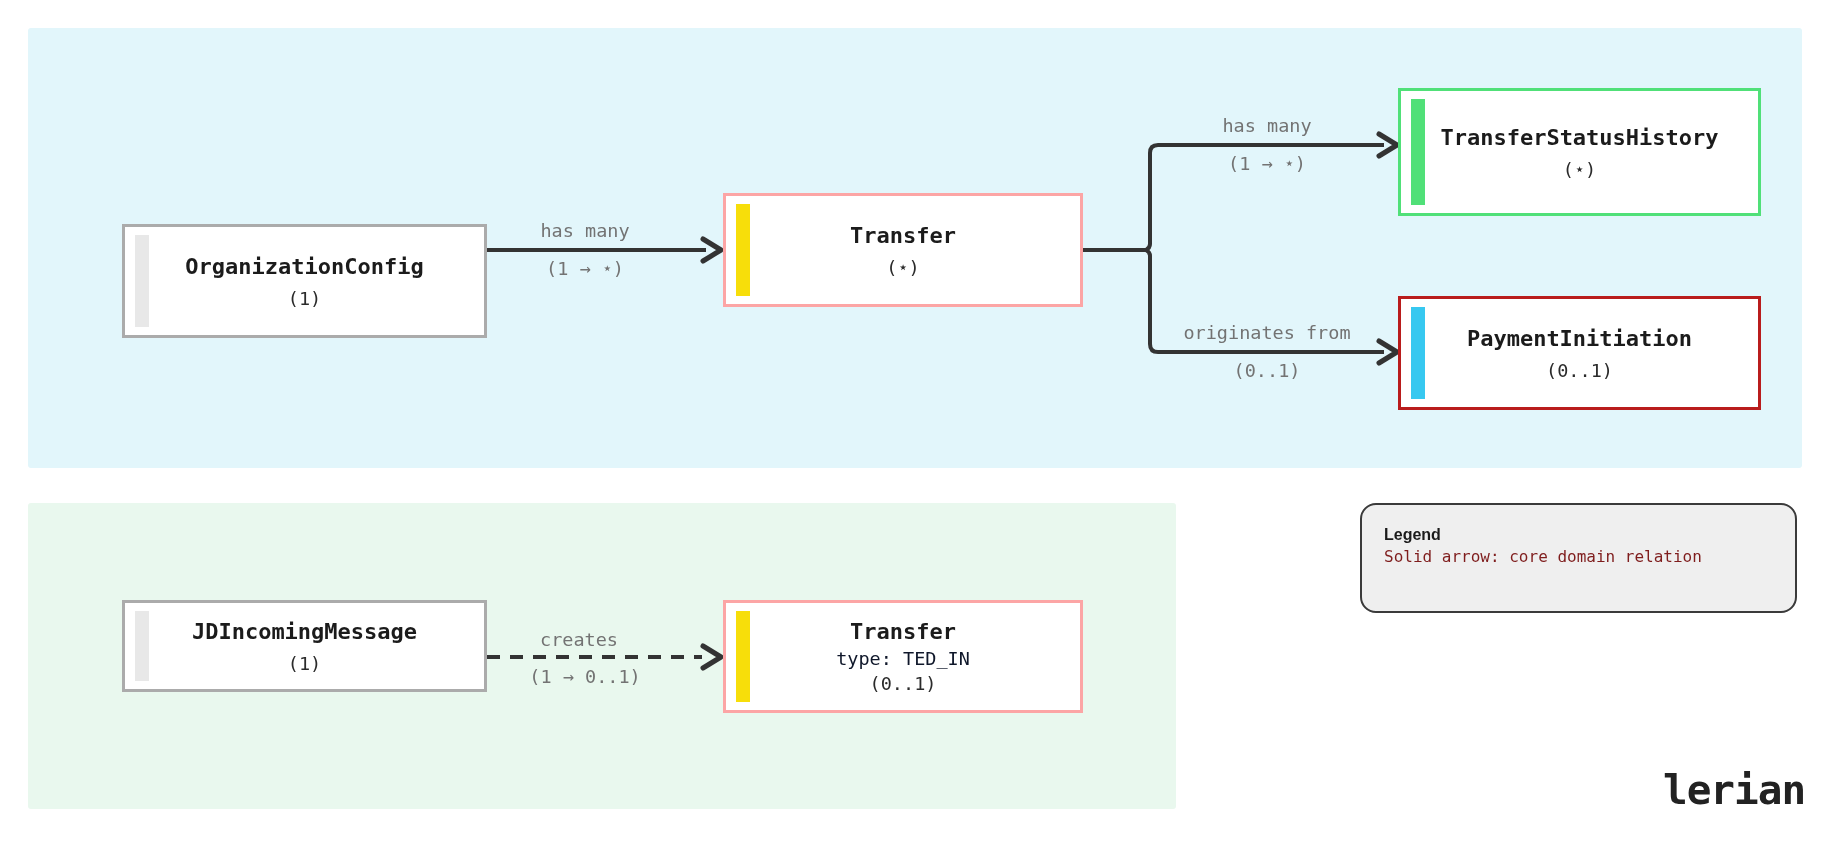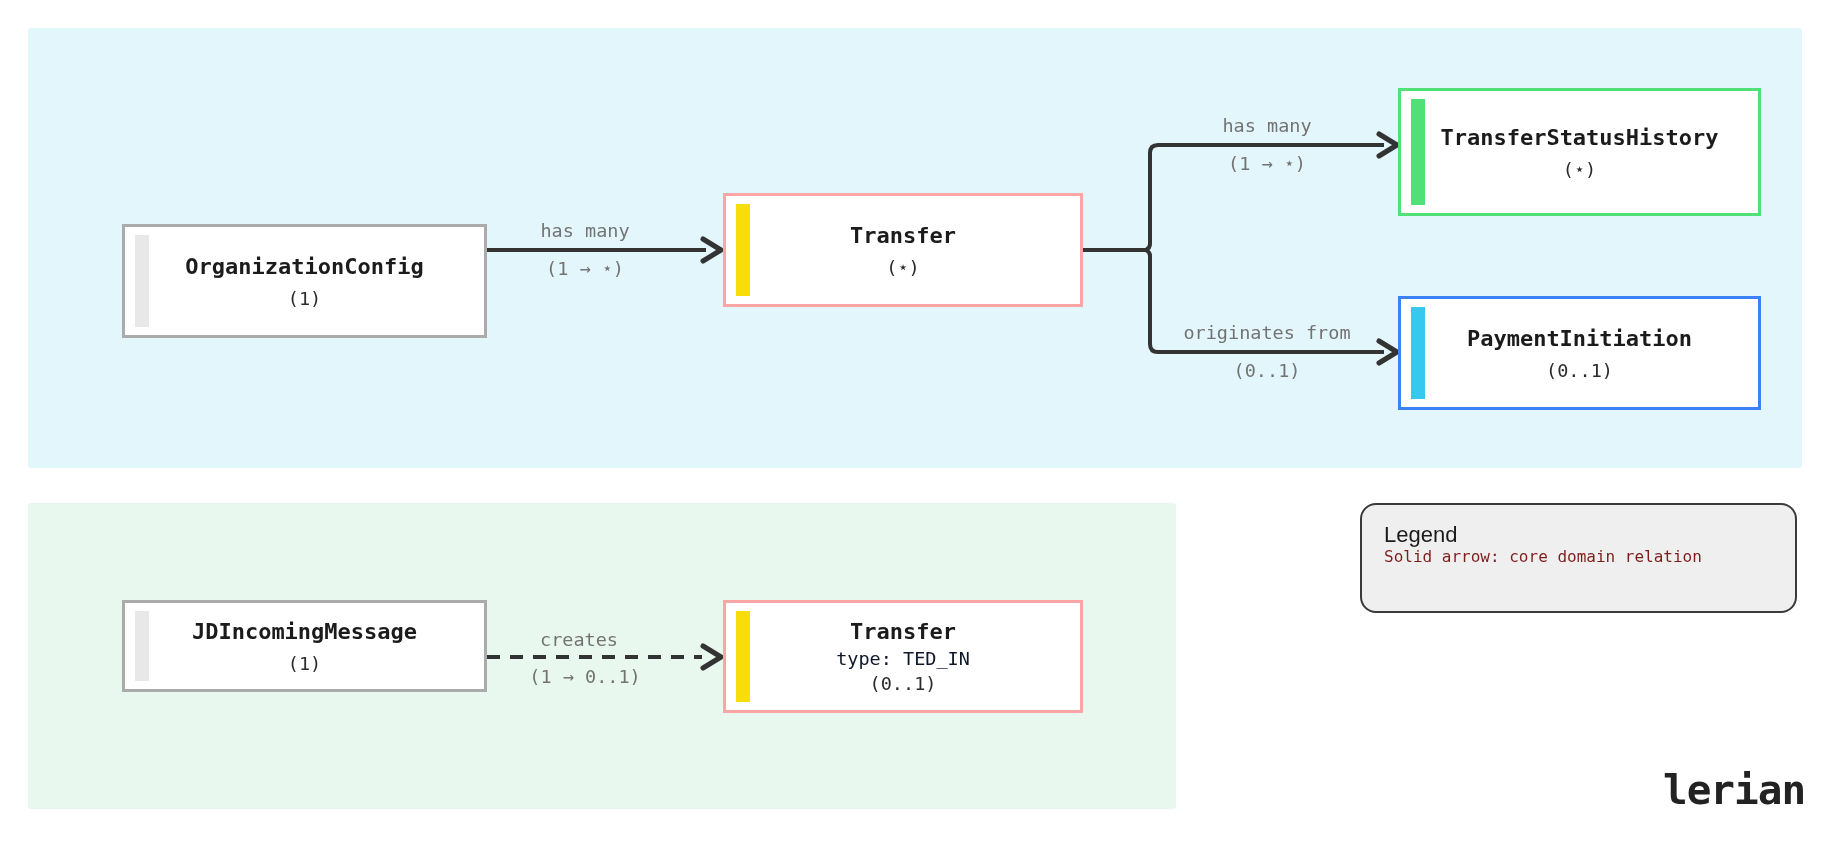--- a/index.html
+++ b/index.html
@@ -35,21 +35,21 @@
   .entity .subtitle { font-size: 18.5px; color: #0f172a; white-space: nowrap; }
   .entity .card { font-size: 18.5px; color: #2b2b2b; white-space: nowrap; }
   .entity-tight { gap: 4px; }
 
   .entity-gray   { border: 3px solid #ababab; }
   .entity-gray .stripe   { background: #e8e8e8; }
   .entity-yellow { border: 3px solid #fca5a5; }
   .entity-yellow .stripe { background: #f7de0a; }
   .entity-green  { border: 3px solid #50e078; }
   .entity-green .stripe  { background: #50e078; }
-  .entity-cyan   { border: 3px solid #3b82f6; }
+  .entity-cyan   { border: 3px solid #b91c1c; }
   .entity-cyan .stripe   { background: #37c8f0; }
 
   .elabel {
     position: absolute;
     transform: translateX(-50%);
     white-space: nowrap;
     font-size: 18.5px;
     color: #737373;
     line-height: 22px;
   }
@@ -58,22 +58,22 @@
     position: absolute;
     left: 1360px; top: 503px; width: 437px; height: 110px;
     box-sizing: border-box;
     background: #efefef;
     border: 2px solid #3a3a3a;
     border-radius: 16px;
     padding: 19px 22px;
   }
   .legend-title {
     font-family: "Liberation Sans", sans-serif;
-    font-weight: normal;
-    font-size: 22px;
+    font-weight: bold;
+    font-size: 16px;
     color: #1b1b1b;
     line-height: 22px;
   }
   .legend-line { font-size: 16px; color: #7f1d1d; line-height: 22px; white-space: nowrap; }
 
   .logo {
     position: absolute;
     left: 1663px; top: 766px;
     font-size: 41px;
     font-weight: bold;

